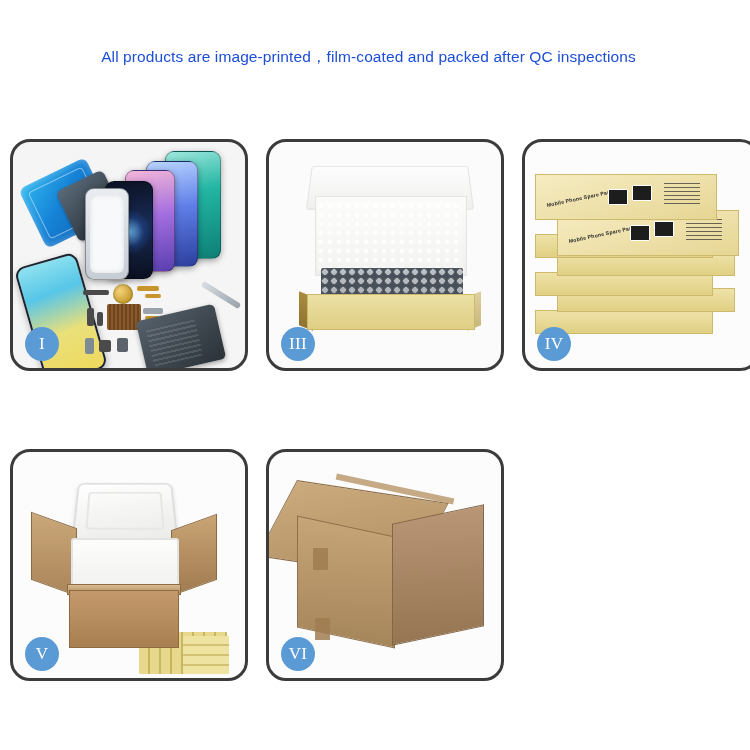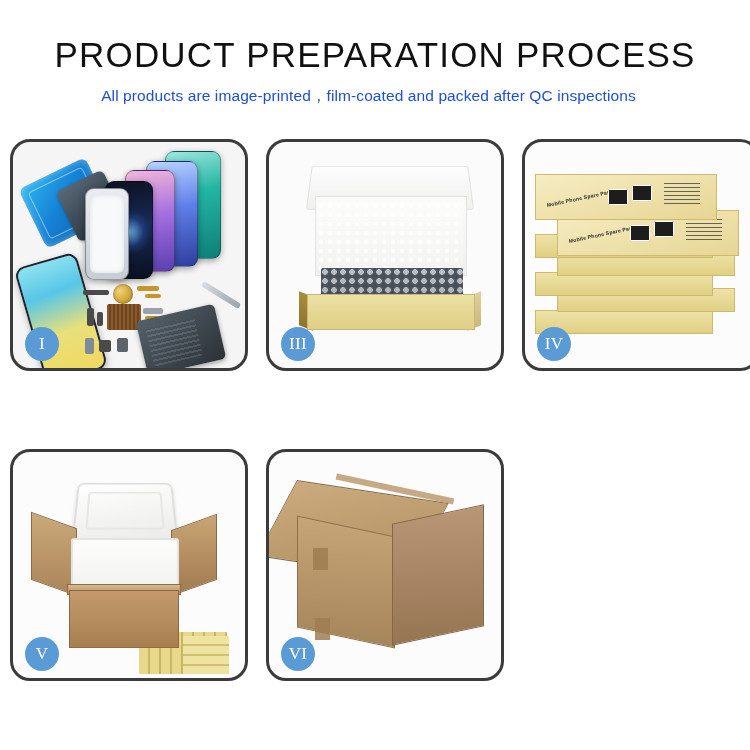--- a/index.html
+++ b/index.html
@@ -354,21 +354,20 @@
     transform: skewY(-12deg);
   }
   .c-tape {
     position:absolute; width:15px; height:22px; background:#a07c51; opacity:.85;
   }
 </style>
 </head>
 <body>
 
 <div class="header">
-  <h1 class="title">PRODUCT PREPARATION PROCESS</h1>
   <p class="subtitle">All products are image-printed，film-coated and packed after QC inspections</p>
 </div>
 
 <div class="grid">
 
   <div class="panel p1">
     <div class="panel-stage">
       <div class="blue-film"></div>
       <div class="lcd-dark"></div>
       <div class="screen sc-a"></div>

